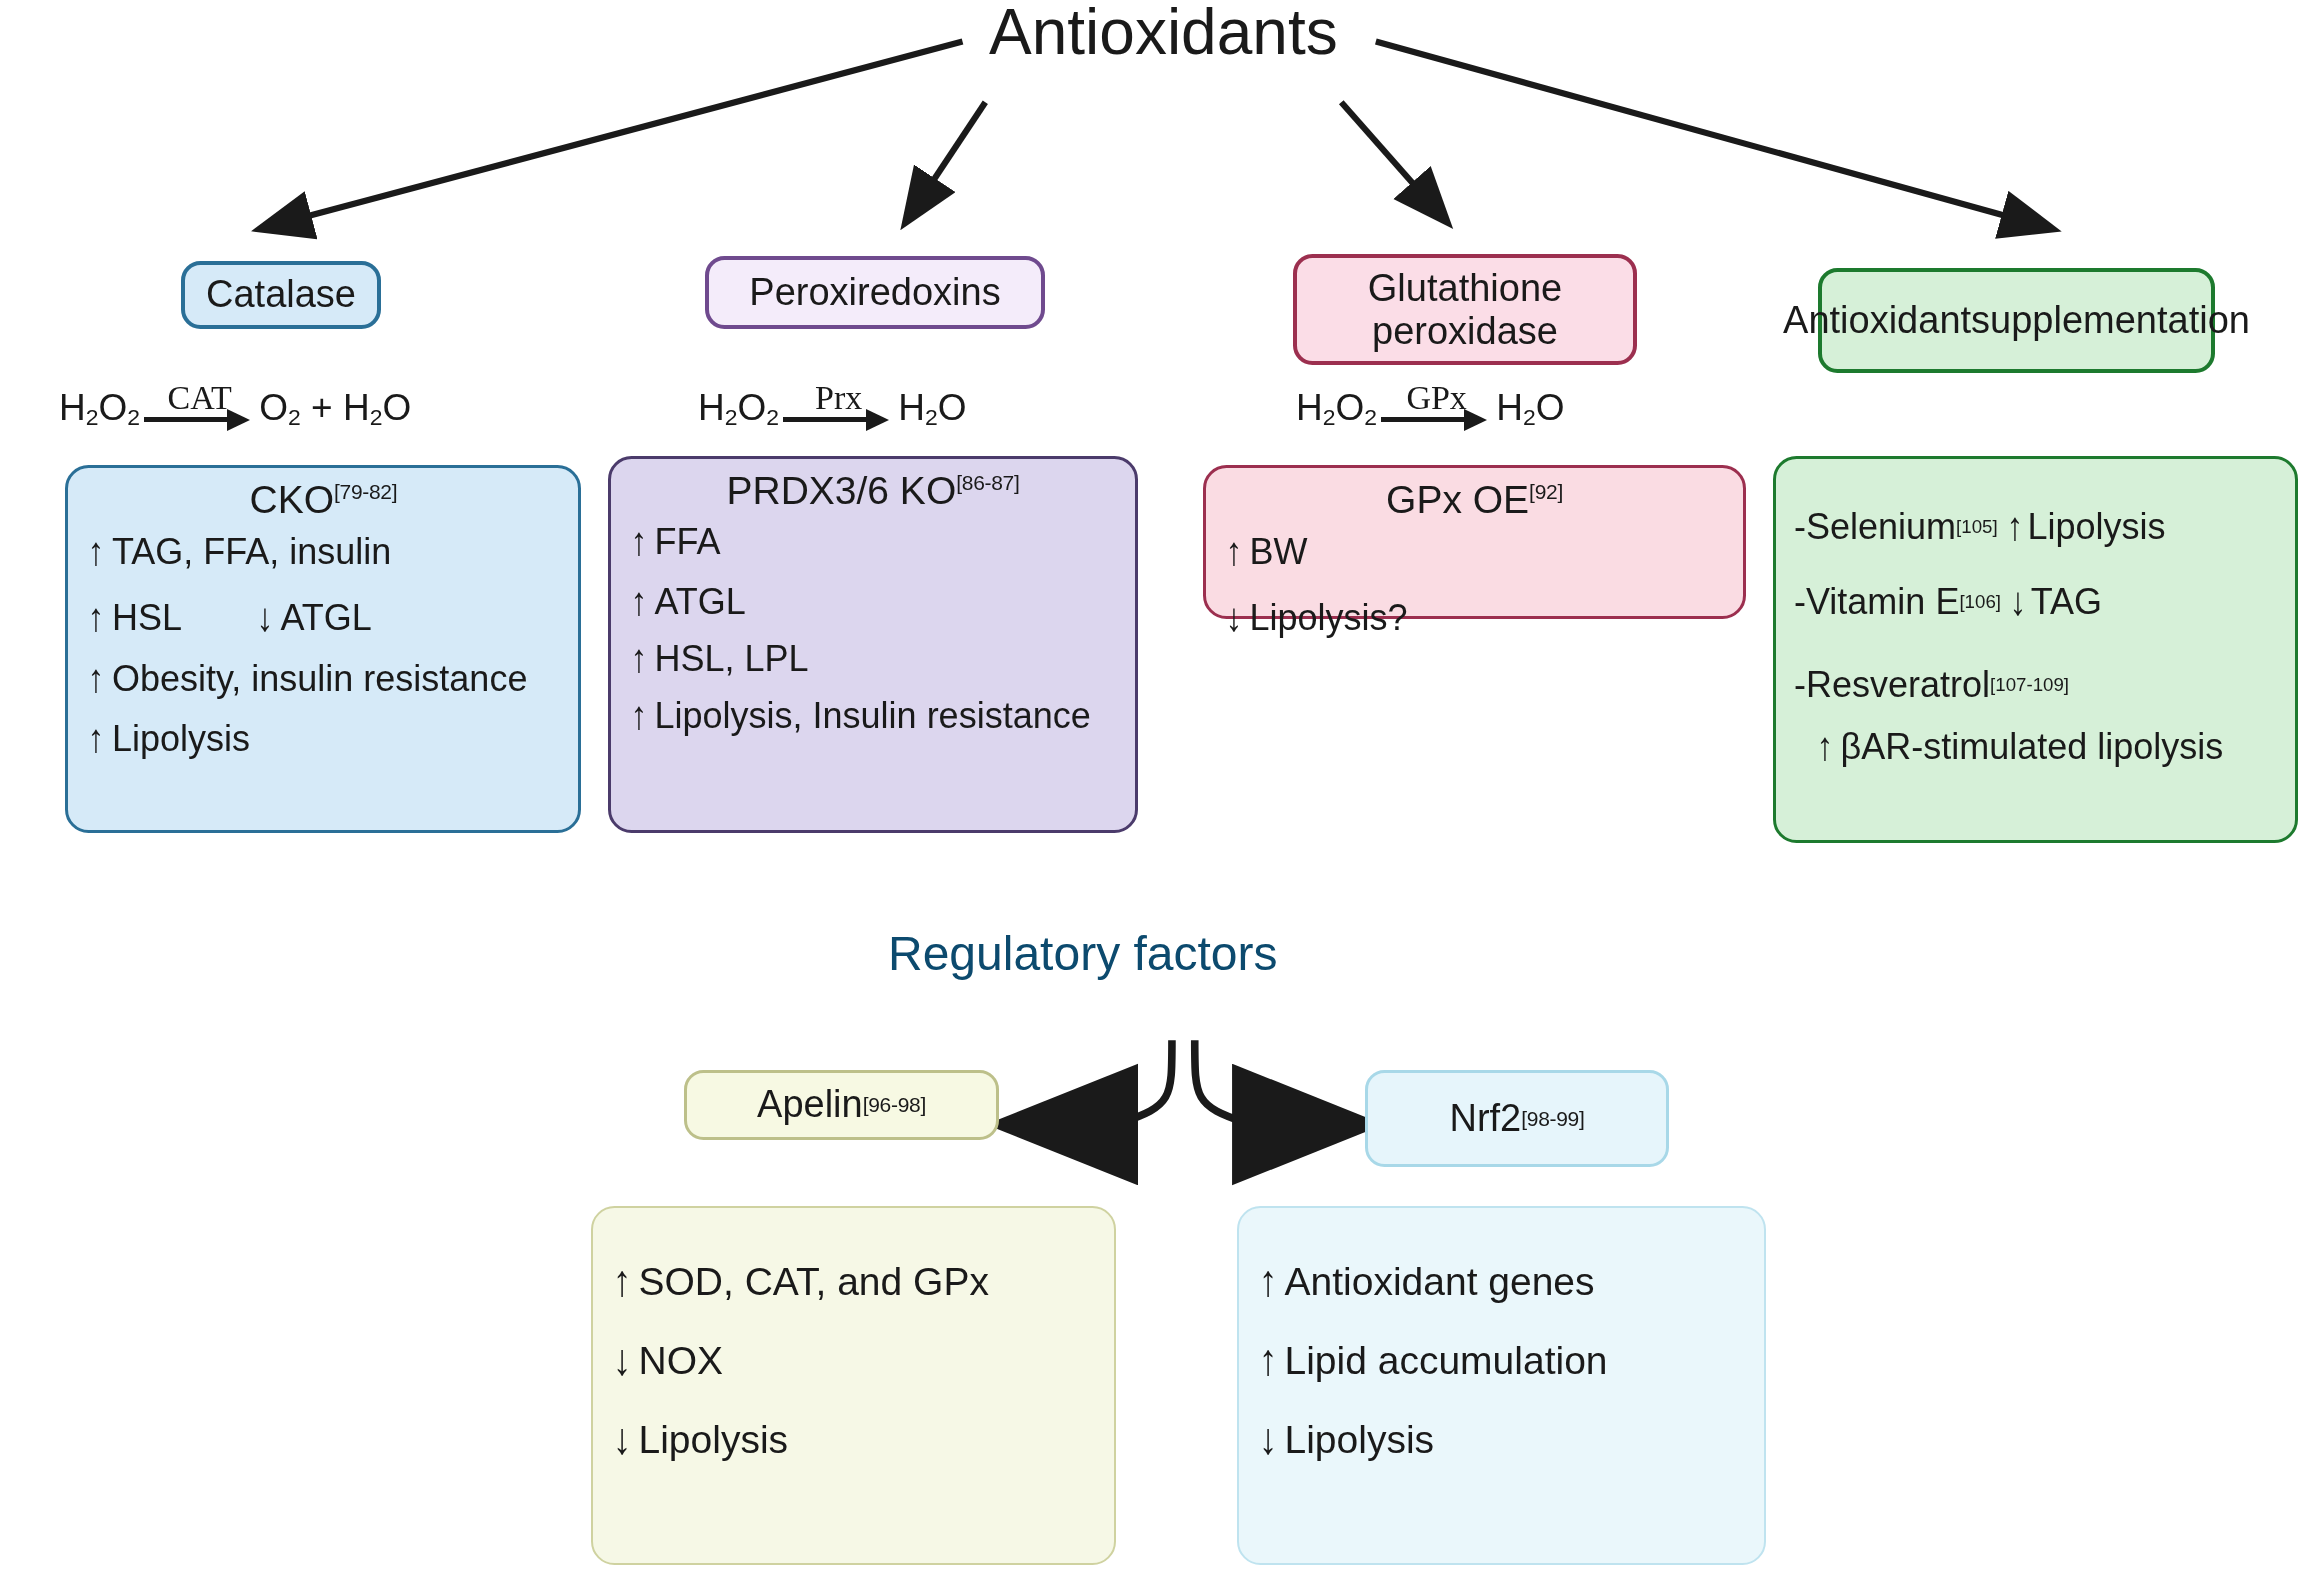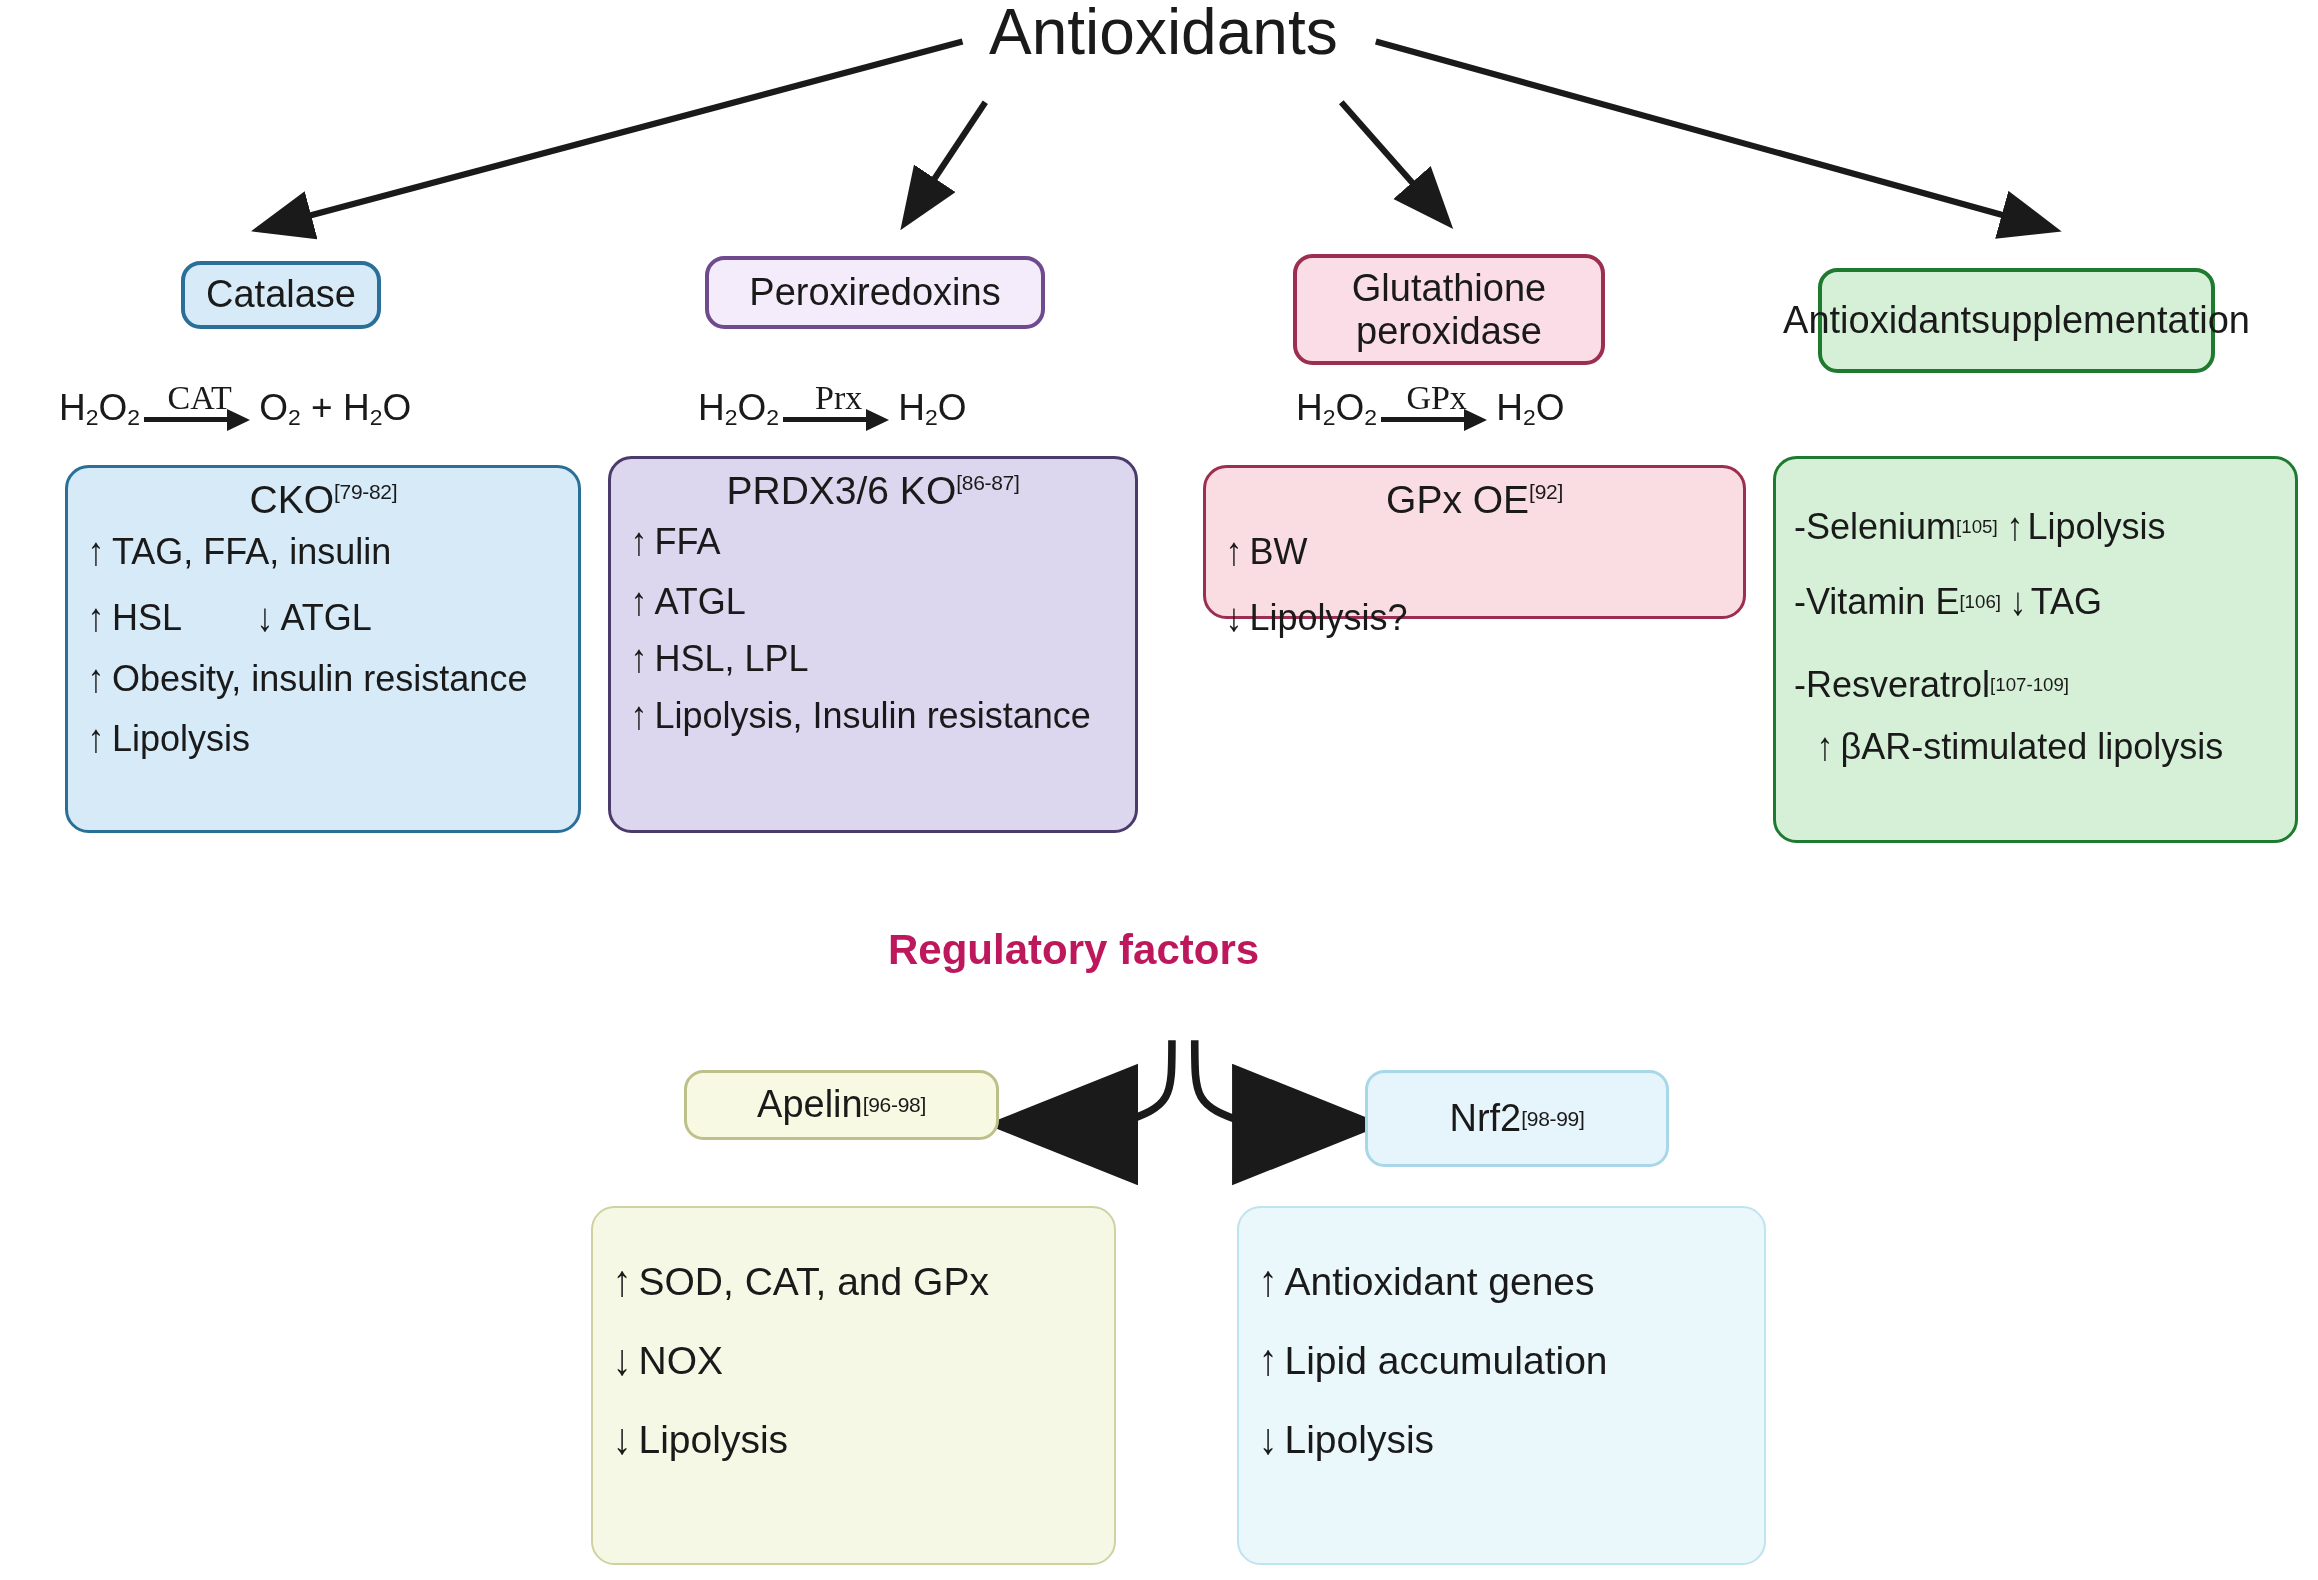--- a/index.html
+++ b/index.html
@@ -22,23 +22,23 @@
 
   
   .main-title {
     font-size: 64px;
     font-weight: 400;
     color: #1a1a1a;
     white-space: nowrap;
     letter-spacing: 0px;
   }
   .section-title {
-    font-size: 42px;
-    font-weight: 700;
-    color: #be185d;
+    font-size: 48px;
+    font-weight: 400;
+    color: #0c4a6e;
     white-space: nowrap;
   }
 
   
   .pill {
     box-sizing: border-box;
     border-radius: 19.4px;
     display: flex;
     align-items: center;
     justify-content: center;
@@ -254,21 +254,21 @@
     <div class="line" style="margin-top:15px;">
       <span class="arw">↑</span>
       <span>HSL, LPL</span>
     </div>
     <div class="line" style="margin-top:15px;">
       <span class="arw">↑</span>
       <span>Lipolysis, Insulin resistance</span>
     </div>
   </div>
 
-  <div class="abs pill pill-2line t-pink-pill" style="left:1293px; top:254px; width:312px; height:111px; flex-direction:column;">
+  <div class="abs pill pill-2line t-pink-pill" style="left:1293px; top:254px; width:344px; height:111px; flex-direction:column;">
     <span>Glutathione</span>
     <span>peroxidase</span>
   </div>
 
   <div class="abs eq" style="left:1296px; top:387px;">
     <span>H<sub>2</sub>O<sub>2</sub></span>
     <span class="eq-arrow">
       <span class="lbl">GPx</span>
       <span class="shaft"></span>
         <span class="head"></span>

